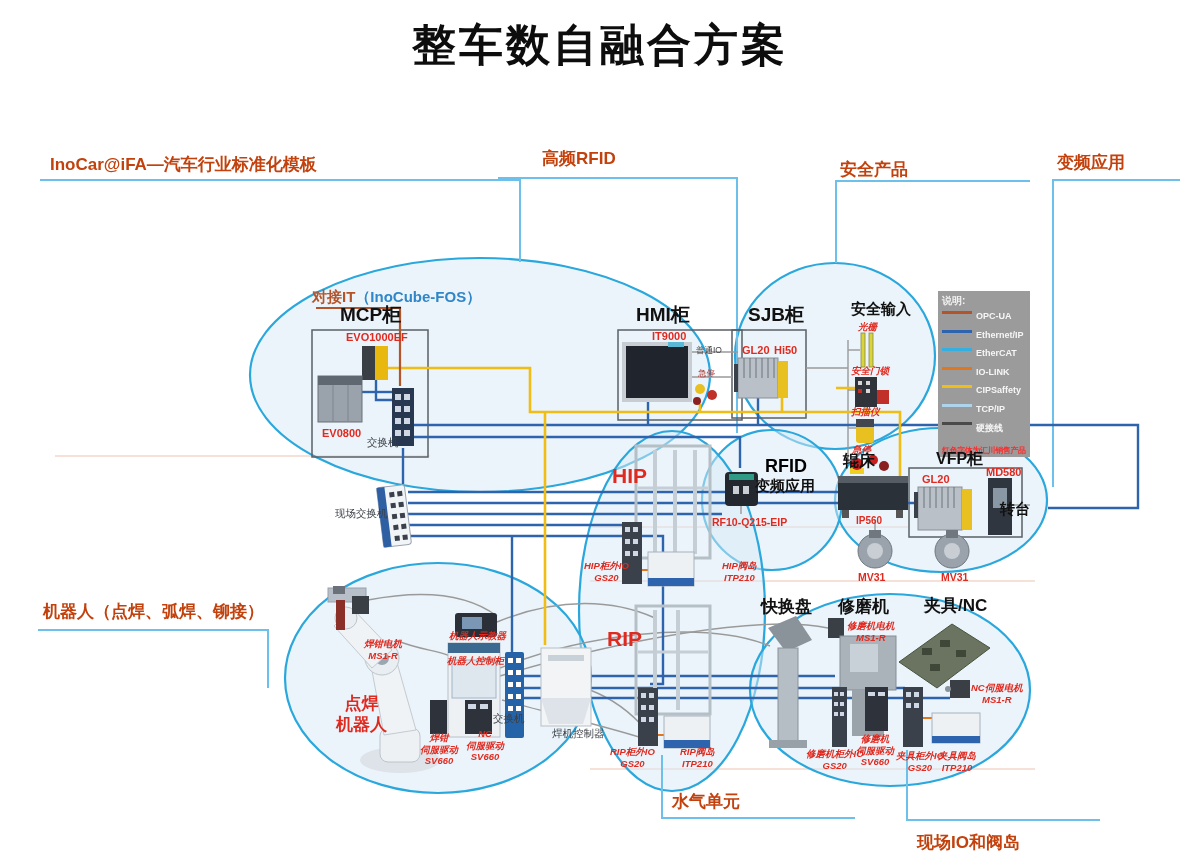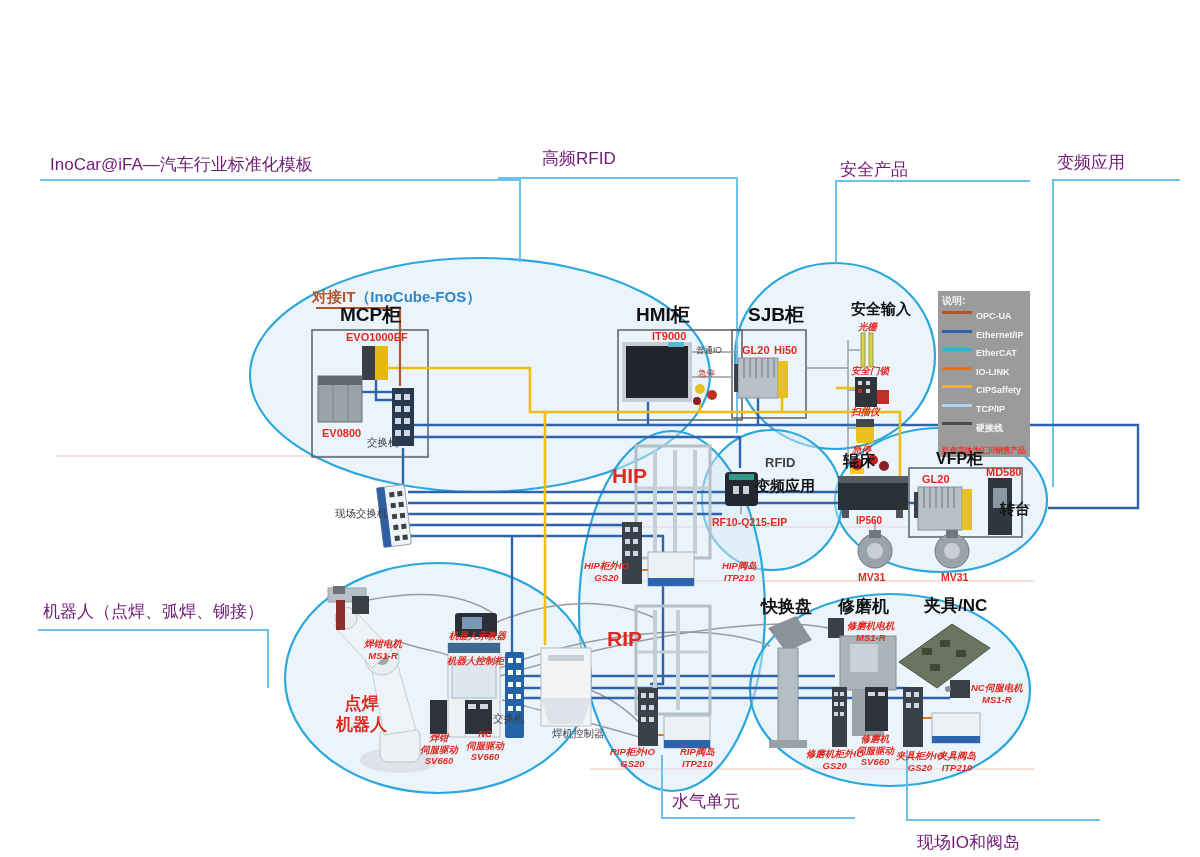--- a/index.html
+++ b/index.html
@@ -2,21 +2,21 @@
 <html><head>
 <meta charset="utf-8">
 <style>
   html,body{margin:0;padding:0;background:#fff;}
   .stage{position:relative;width:1200px;height:857px;margin:0 auto;background:#ffffff;overflow:hidden;
          font-family:"Liberation Sans","DejaVu Sans",sans-serif;}
   .stage svg{position:absolute;left:0;top:0;}
   .lbl{position:absolute;white-space:nowrap;line-height:1.15;}
   .pre{white-space:pre-line;text-align:center;line-height:1.22;}
   .title{left:0;right:0;top:20px;text-align:center;font-size:44px;font-weight:800;color:#0d0d0d;letter-spacing:3px;}
-  .sec{color:#701a75;font-weight:400;font-size:17px;}
+  .sec{color:#c2410c;font-weight:700;font-size:17px;}
   .cab{color:#111;font-weight:700;font-size:19px;}
   .cab2{color:#111;font-weight:700;font-size:15px;}
   .red{color:#e02a20;font-weight:700;font-size:11px;}
   .red-s{color:#e02a20;font-weight:700;font-size:9.5px;font-style:italic;}
   .red-big{color:#e02a20;font-weight:800;font-size:21px;}
   .dk{color:#3a3f46;font-size:10.5px;}
   .tiny{font-size:8.5px;color:#444;}
   .legend{position:absolute;left:938px;top:291px;width:92px;height:166px;background:#9b9b9b;
           padding:3px 0 0 4px;box-sizing:border-box;}
   .lg-head{color:#f2f2f2;font-size:10px;font-weight:700;margin-bottom:3px;}
@@ -346,20 +346,21 @@
         <rect x="914" y="692" width="5" height="5" fill="#cfd8e4"></rect>
     <rect x="906" y="703" width="5" height="5" fill="#cfd8e4"></rect>
         <rect x="914" y="703" width="5" height="5" fill="#cfd8e4"></rect>
     <rect x="932" y="713" width="48" height="30" fill="#eef1f4" stroke="#a8b2bc"></rect>
     <rect x="932" y="736" width="48" height="7" fill="#2e63ad"></rect>
     <rect x="950" y="680" width="20" height="18" fill="#3a3f46"></rect>
     <circle cx="948" cy="689" r="3" fill="#8a929a"></circle>
   </g>
 </svg>
 
+<div class="lbl title">整车数自融合方案</div>
 
 <div class="lbl sec" style="left:50px;top:155px;">InoCar@iFA—汽车行业标准化模板</div>
 <div class="lbl sec" style="left:508px;top:149px;margin-left:34px;">高频RFID</div>
 <div class="lbl sec" style="left:840px;top:160px;">安全产品</div>
 <div class="lbl sec" style="left:1057px;top:153px;">变频应用</div>
 <div class="lbl sec" style="left:43px;top:602px;">机器人（点焊、弧焊、铆接）</div>
 <div class="lbl sec" style="left:672px;top:792px;">水气单元</div>
 <div class="lbl sec" style="left:917px;top:792px;margin-top:41px;">现场IO和阀岛</div>
 
 <div class="lbl" style="left:312px;top:288px;font-size:15px;font-weight:700;">
@@ -421,21 +422,21 @@
 
 <div class="lbl" style="left:843px;top:452px;font-size:16px;font-weight:700;color:#111;">辊床</div>
 <div class="lbl red" style="left:856px;top:515px;font-size:10px;">IP560</div>
 <div class="lbl cab2" style="left:936px;top:450px;font-size:16px;">VFP柜</div>
 <div class="lbl red" style="left:922px;top:473px;">GL20</div>
 <div class="lbl red" style="left:986px;top:466px;">MD580</div>
 <div class="lbl cab2" style="left:1000px;top:500px;">转台</div>
 <div class="lbl red" style="left:858px;top:571px;font-size:10.5px;">MV31</div>
 <div class="lbl red" style="left:941px;top:571px;font-size:10.5px;">MV31</div>
 
-<div class="lbl" style="left:765px;top:456px;font-size:13px;font-weight:700;color:#404040;">RFID</div>
+<div class="lbl" style="left:765px;top:456px;font-size:18px;font-weight:700;color:#000000;">RFID</div>
 <div class="lbl" style="left:755px;top:477px;font-size:15px;font-weight:700;color:#111;">变频应用</div>
 <div class="lbl red" style="left:712px;top:516px;font-size:10.5px;">RF10-Q215-EIP</div>
 
 <div class="lbl dk" style="left:335px;top:507px;">现场交换机</div>
 
 <div class="lbl red-big" style="left:612px;top:464px;">HIP</div>
 <div class="lbl red-s pre" style="left:584px;top:560px;">HIP柜外IO
 GS20</div>
 <div class="lbl red-s pre" style="left:722px;top:560px;">HIP阀岛
 ITP210</div>

